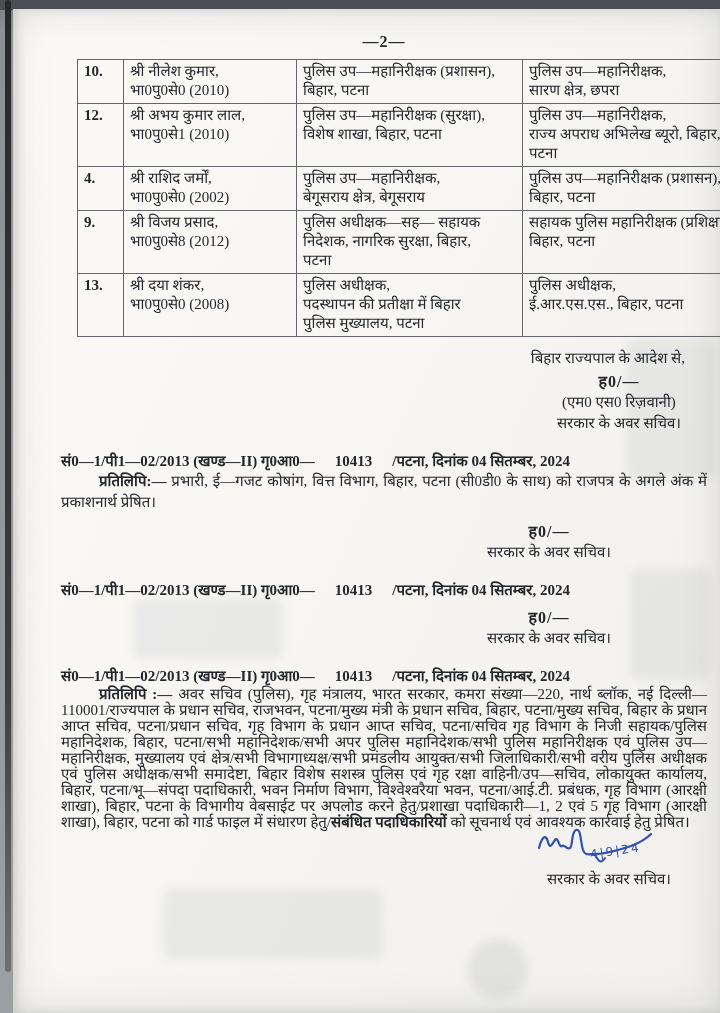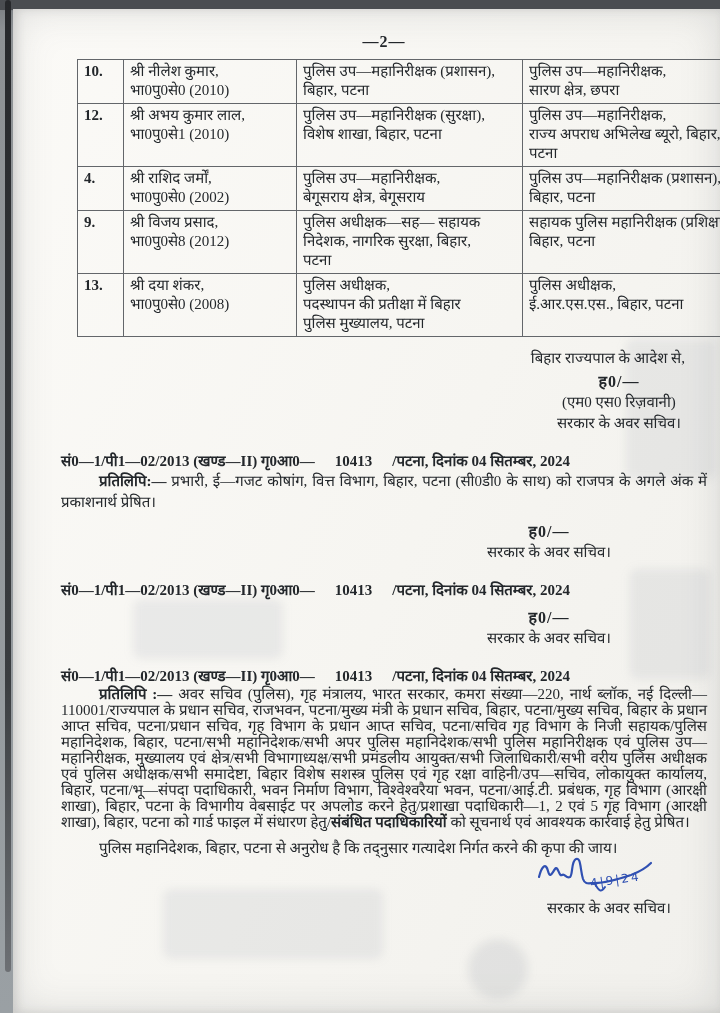--- a/index.html
+++ b/index.html
@@ -174,23 +174,20 @@
       <div>सरकार के अवर सचिव।</div>
     </div>
 
     <div class="ref-line">
       <span>सं0—1/पी1—02/2013 (खण्ड—II) गृ0आ0—</span><span class="num">10413</span><span>/पटना, दिनांक 04  सितम्बर, 2024</span>
     </div>
     <div class="copy copy3">
       <span class="lbl">प्रतिलिपि :—</span><span> अवर सचिव (पुलिस), गृह मंत्रालय, भारत सरकार, कमरा संख्या—220, नार्थ ब्लॉक, नई दिल्ली—110001/राज्यपाल के प्रधान सचिव, राजभवन, पटना/मुख्य मंत्री के प्रधान सचिव, बिहार, पटना/मुख्य सचिव, बिहार के प्रधान आप्त सचिव, पटना/प्रधान सचिव, गृह विभाग के प्रधान आप्त सचिव, पटना/सचिव गृह विभाग के निजी सहायक/पुलिस महानिदेशक, बिहार, पटना/सभी महानिदेशक/सभी अपर पुलिस महानिदेशक/सभी पुलिस महानिरीक्षक एवं पुलिस उप—महानिरीक्षक, मुख्यालय एवं क्षेत्र/सभी विभागाध्यक्ष/सभी प्रमंडलीय आयुक्त/सभी जिलाधिकारी/सभी वरीय पुलिस अधीक्षक एवं पुलिस अधीक्षक/सभी समादेष्टा, बिहार विशेष सशस्त्र पुलिस एवं गृह रक्षा वाहिनी/उप—सचिव, लोकायुक्त कार्यालय, बिहार, पटना/भू—संपदा पदाधिकारी, भवन निर्माण विभाग, विश्वेश्वरैया भवन, पटना/आई.टी. प्रबंधक, गृह विभाग (आरक्षी शाखा), बिहार, पटना के विभागीय वेबसाईट पर अपलोड करने हेतु/प्रशाखा पदाधिकारी—1, 2 एवं 5 गृह विभाग (आरक्षी शाखा), बिहार, पटना को गार्ड फाइल में संधारण हेतु/</span><span class="b">संबंधित पदाधिकारियों</span><span> को सूचनार्थ एवं आवश्यक कार्रवाई हेतु प्रेषित।</span>
     </div>
 
-    <div class="closing">
-      <span class="ind"></span><span>पुलिस महानिदेशक, बिहार, पटना से अनुरोध है कि तद्नुसार गत्यादेश निर्गत करने की कृपा की जाय।</span>
-    </div>
 
     <div class="final-sig">
       <svg class="ink" width="120" height="44" viewBox="0 0 120 44">
         <path d="M4,24 C7,12 11,10 13,18 C15,26 17,20 20,16 C23,12 24,24 27,22 C30,20 31,26 35,24 C38,22 36,8 41,6 C46,4 45,16 48,26 C50,32 54,30 60,30 C72,30 84,26 96,22 C104,19 112,14 116,10" fill="none" stroke="#3050b2" stroke-width="2.2" stroke-linecap="round"></path>
         <path d="M60,31 C64,38 66,40 70,34" fill="none" stroke="#3050b2" stroke-width="2" stroke-linecap="round"></path>
       </svg>
       <div class="ink-date">4|9|24</div>
     </div>
 
     <div class="final-desig">सरकार के अवर सचिव।</div>

